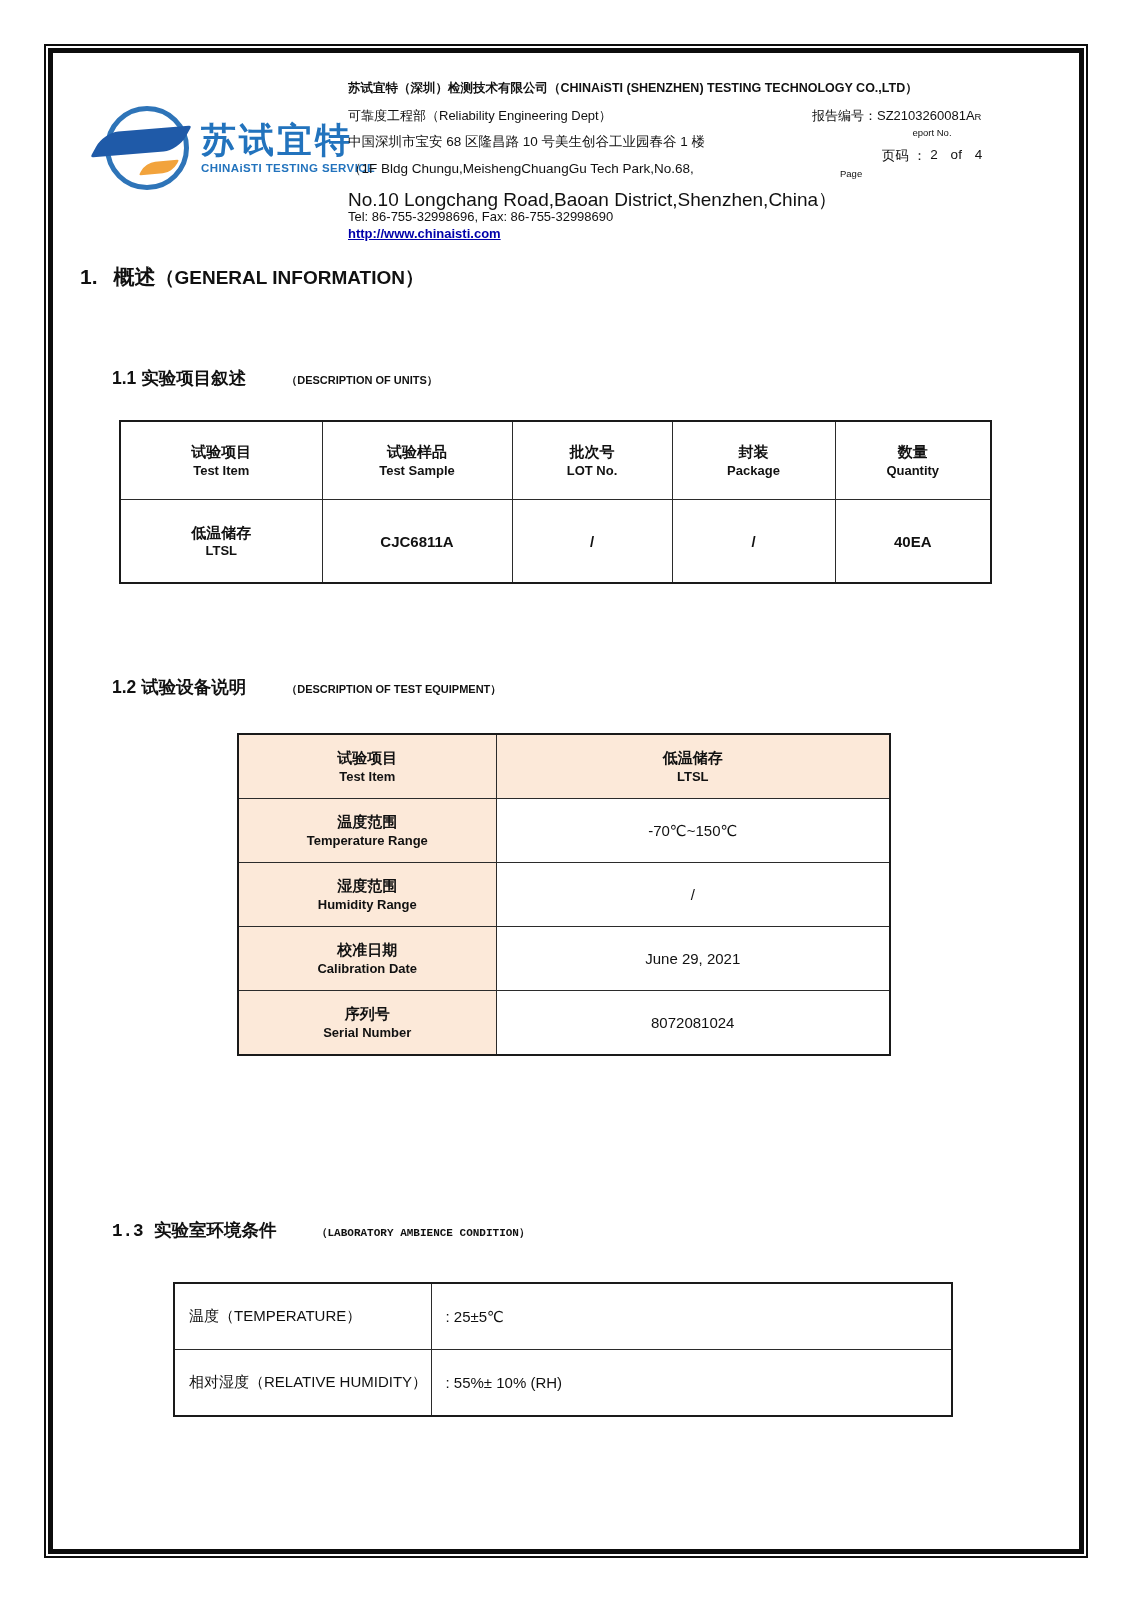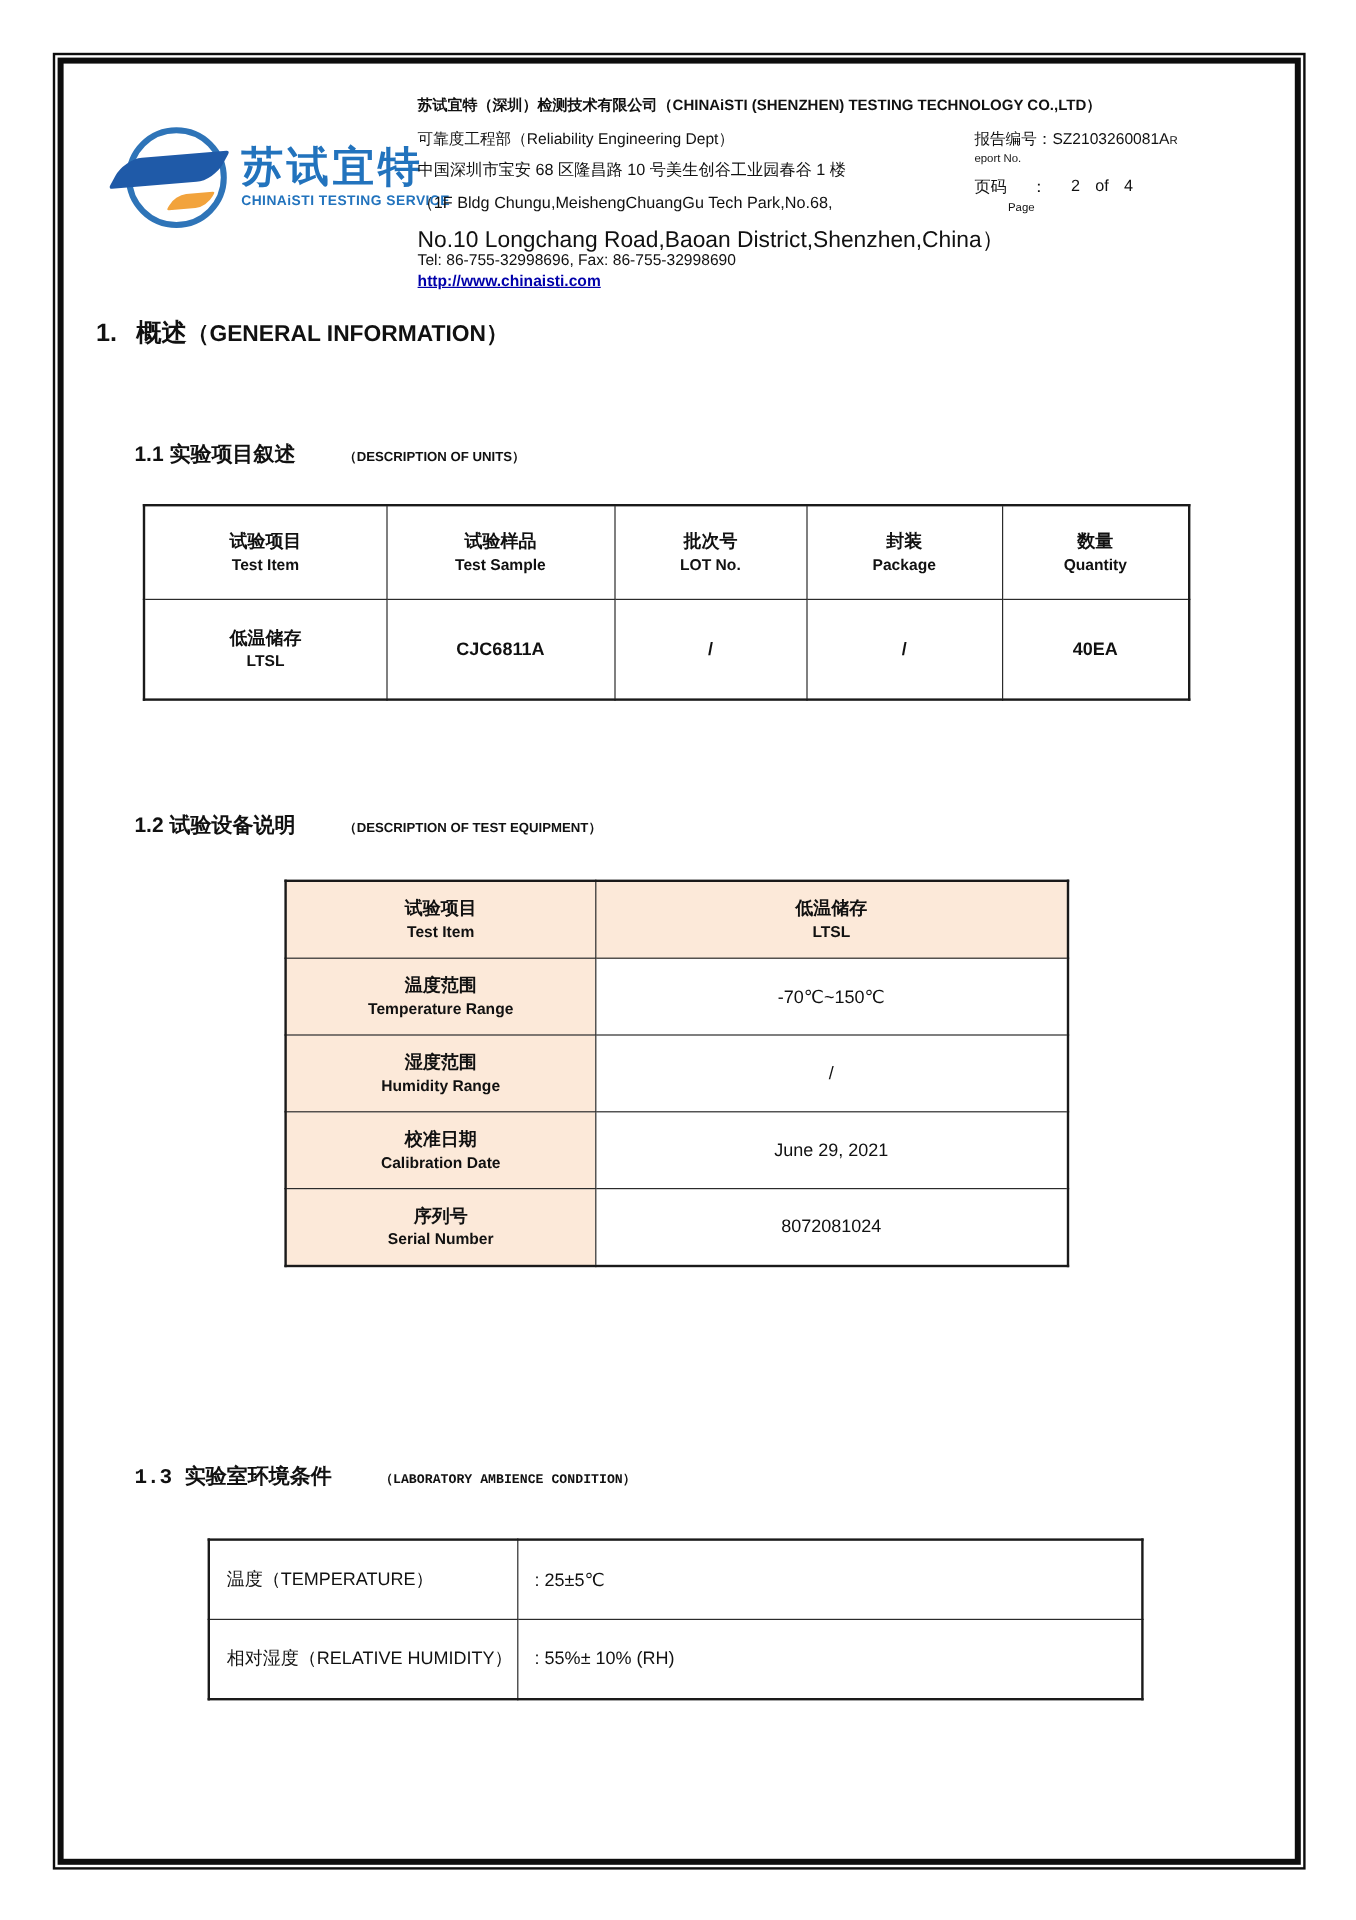--- a/index.html
+++ b/index.html
@@ -24,22 +24,22 @@
   .h-company{top:80px;font-size:12.5px;font-weight:700;}
   .h-dept{top:107px;font-size:13px;}
   .h-addr-cn{top:133px;font-size:13.5px;}
   .h-addr-en1{top:160px;font-size:13.5px;}
   .h-addr-en2{top:187px;font-size:19px;}
   .h-tel{top:209px;font-size:13px;}
   .h-url{top:226px;font-size:13px;font-weight:700;color:#0000aa;text-decoration:underline;cursor:pointer;}
   .rinfo{position:absolute;left:812px;top:107px;width:240px;}
   .rinfo .l1{font-size:13px;white-space:nowrap;}
   .rinfo .l1 .small-r{font-size:9.5px;}
-  .rinfo .l2{font-size:9.5px;margin-top:2px;}
-  .rinfo .l3{font-size:13.5px;margin-top:9px;display:flex;gap:20px;}
+  .rinfo .l2{font-size:9.5px;margin-top:2px;text-align:center;}
+  .rinfo .l3{font-size:13.5px;margin-top:9px;display:flex;gap:4px;justify-content:center;}
   .rinfo .l3 .pval{word-spacing:9px;}
   .rinfo .l4{font-size:9.5px;margin-top:3px;margin-left:28px;}
   
   .sec1{position:absolute;left:80px;top:263px;font-weight:700;white-space:nowrap;}
   .sec1 .num{font-size:21px;margin-right:16px;}
   .sec1 .cn{font-size:21px;}
   .sec1 .en{font-size:19px;}
   .sub{position:absolute;left:112px;font-weight:700;white-space:nowrap;}
   .sub .cn{font-size:17.5px;}
   .sub .en{font-size:11px;margin-left:40px;}

